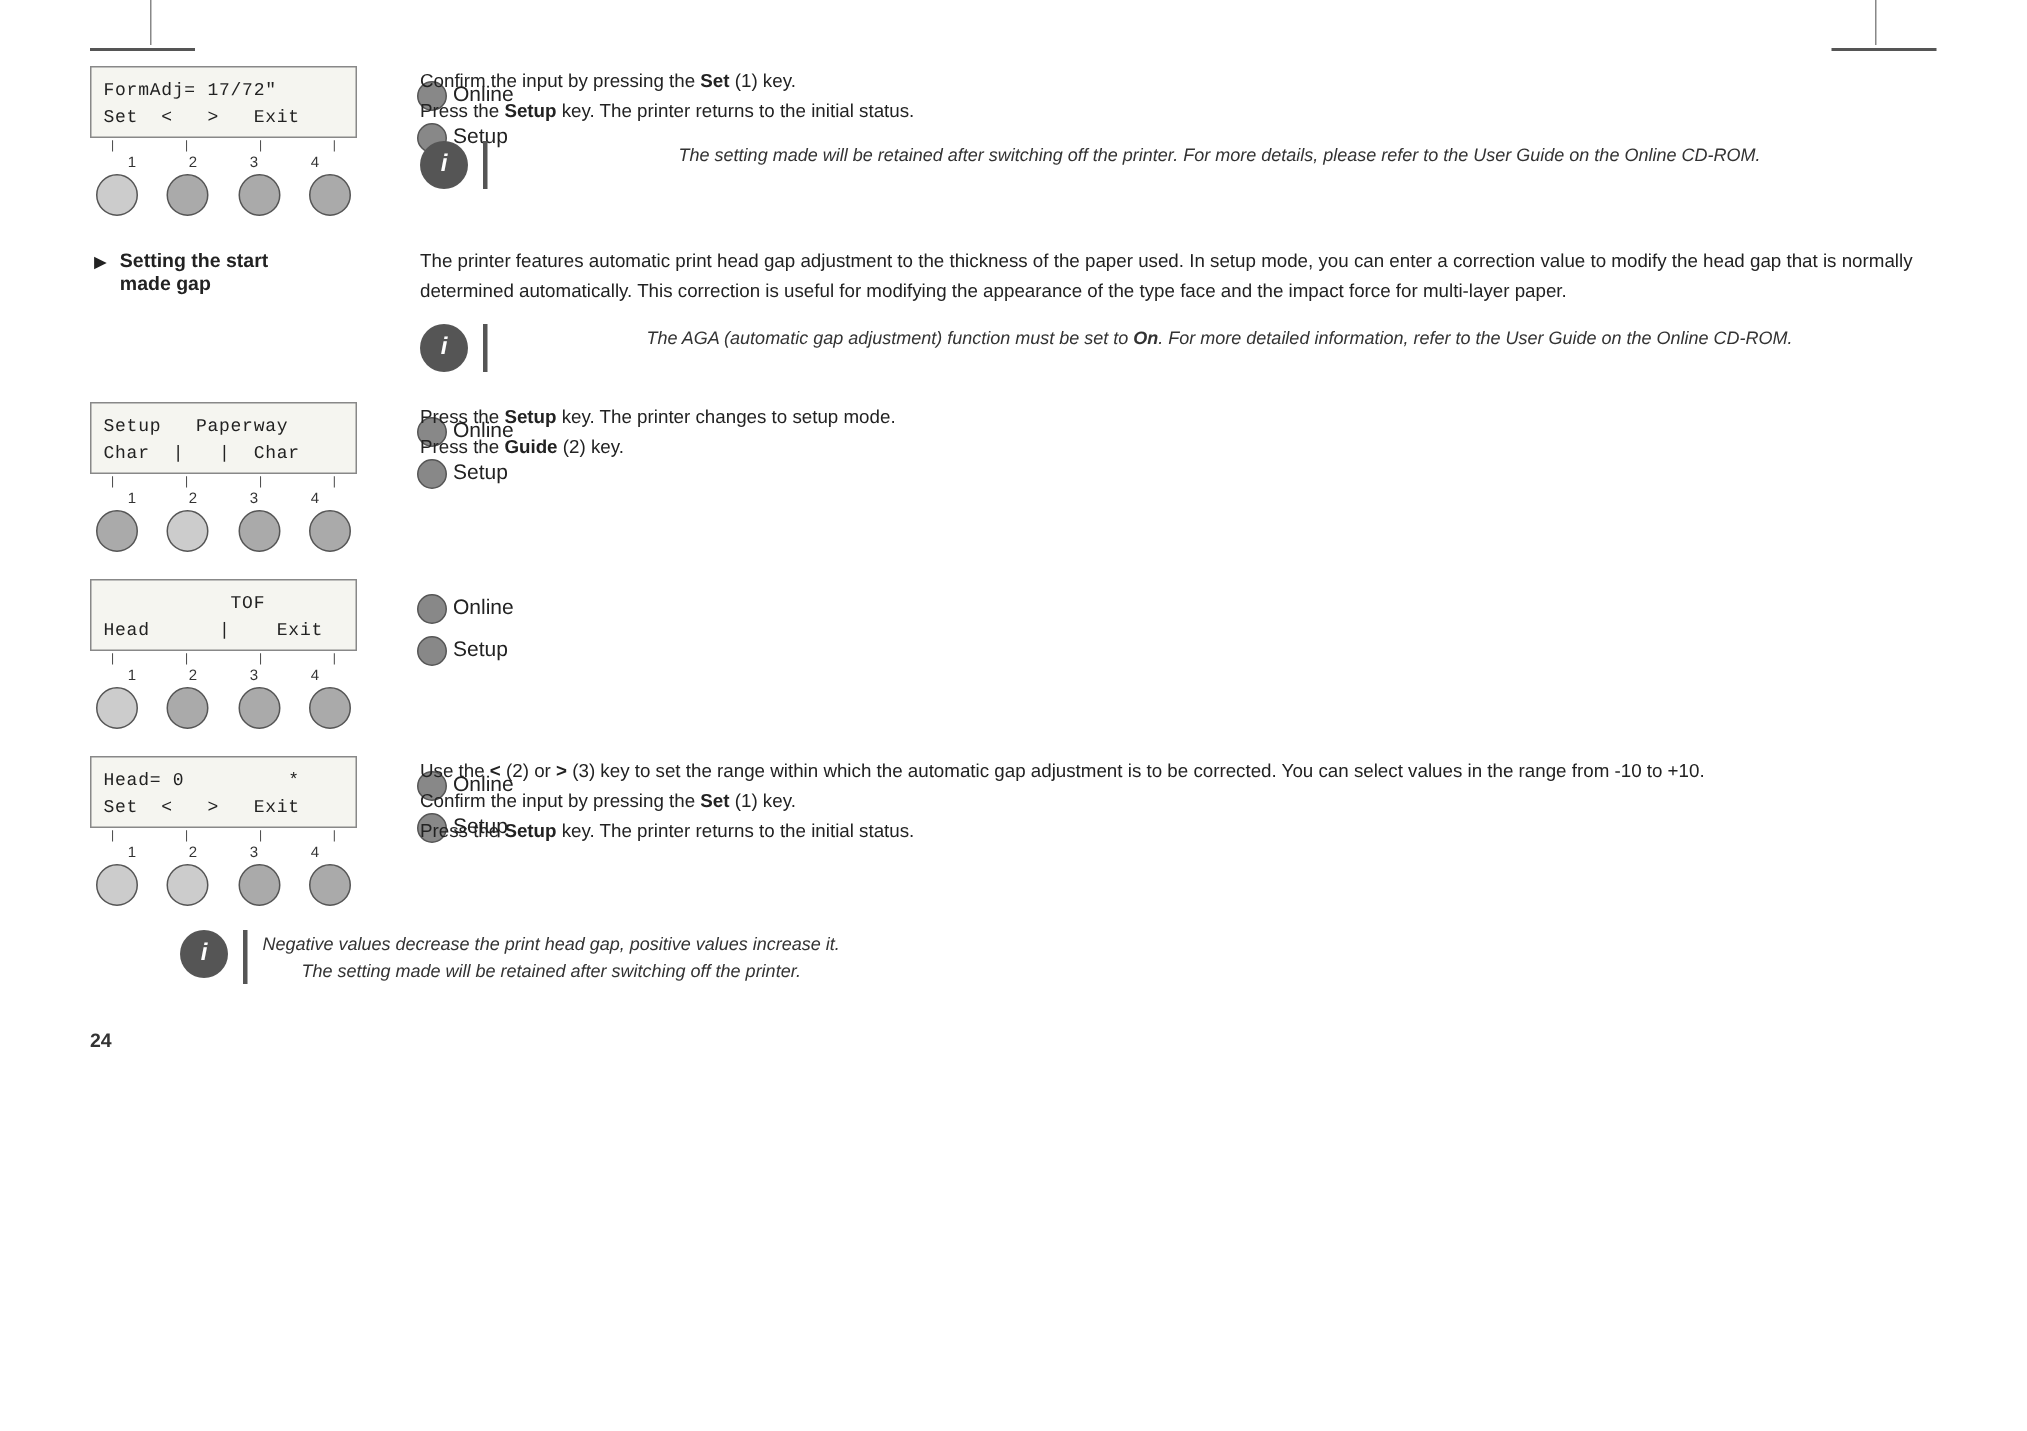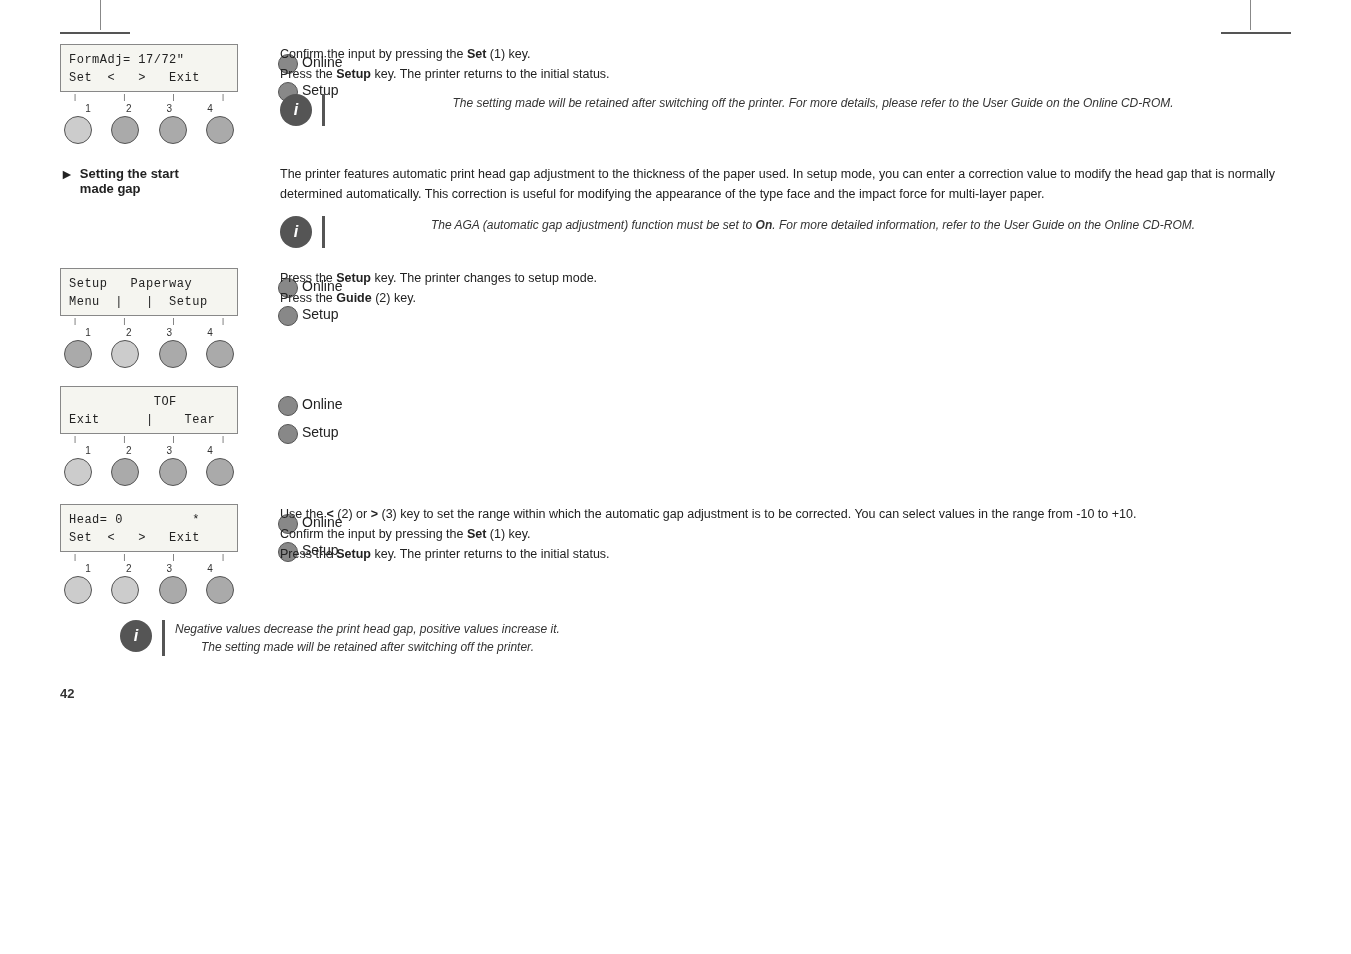--- a/index.html
+++ b/index.html
@@ -313,21 +313,21 @@
       </div>
     </div>
   </div>
 
   <div class="full-section" style="margin-bottom:18px;margin-top:10px;">
     <div class="left-col">
       <div class="panel-and-side">
         <div class="panel-wrap">
           <div class="lcd-panel">
             <div class="lcd-line">Setup   Paperway</div>
-            <div class="lcd-line">Menu  |   |  Setup</div>
+            <div class="lcd-line">Char  |   |  Char</div>
           </div>
           <div class="lcd-tick-row">
             <span class="tick-mark">|</span>
             <span class="tick-mark">|</span>
             <span class="tick-mark">|</span>
             <span class="tick-mark">|</span>
           </div>
           <div class="lcd-numbers">
             <span class="lcd-num">1</span>
             <span class="lcd-num">2</span>
@@ -357,21 +357,21 @@
       <p>Press the <b>Setup</b> key. The printer changes to setup mode.<br>Press the <b>Guide</b> (2) key.</p>
     </div>
   </div>
 
   <div class="full-section" style="margin-bottom:18px;">
     <div class="left-col">
       <div class="panel-and-side">
         <div class="panel-wrap">
           <div class="lcd-panel">
             <div class="lcd-line">           TOF</div>
-            <div class="lcd-line">Exit      |    Tear</div>
+            <div class="lcd-line">Head      |    Exit</div>
           </div>
           <div class="lcd-tick-row">
             <span class="tick-mark">|</span>
             <span class="tick-mark">|</span>
             <span class="tick-mark">|</span>
             <span class="tick-mark">|</span>
           </div>
           <div class="lcd-numbers">
             <span class="lcd-num">1</span>
             <span class="lcd-num">2</span>
@@ -448,15 +448,15 @@
       <div class="info-icon">i</div>
       <div class="info-bar"></div>
       <div class="info-text">
         <i><span>Negative values decrease the print head gap, positive values increase it.</span></i><br>
         <i><span>The setting made will be retained after switching off the printer.</span></i>
       </div>
     </div>
   </div>
 
   <div class="page-footer">
-    <span>42</span>
+    <span>24</span>
   </div>
 </div>
 
 </body></html>

